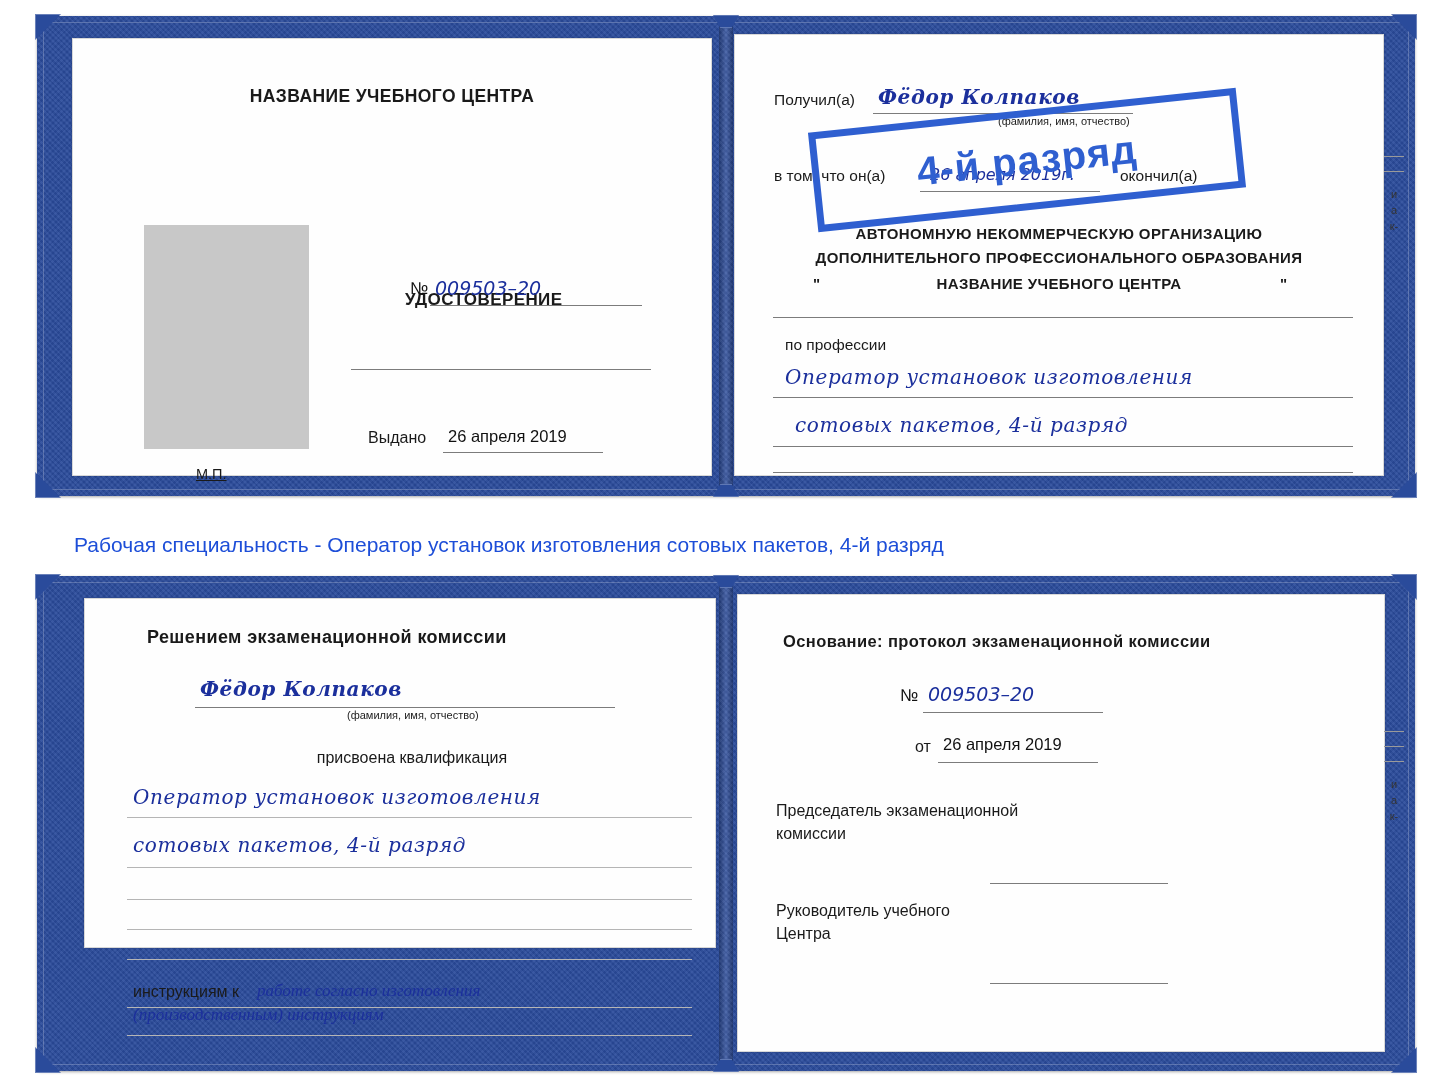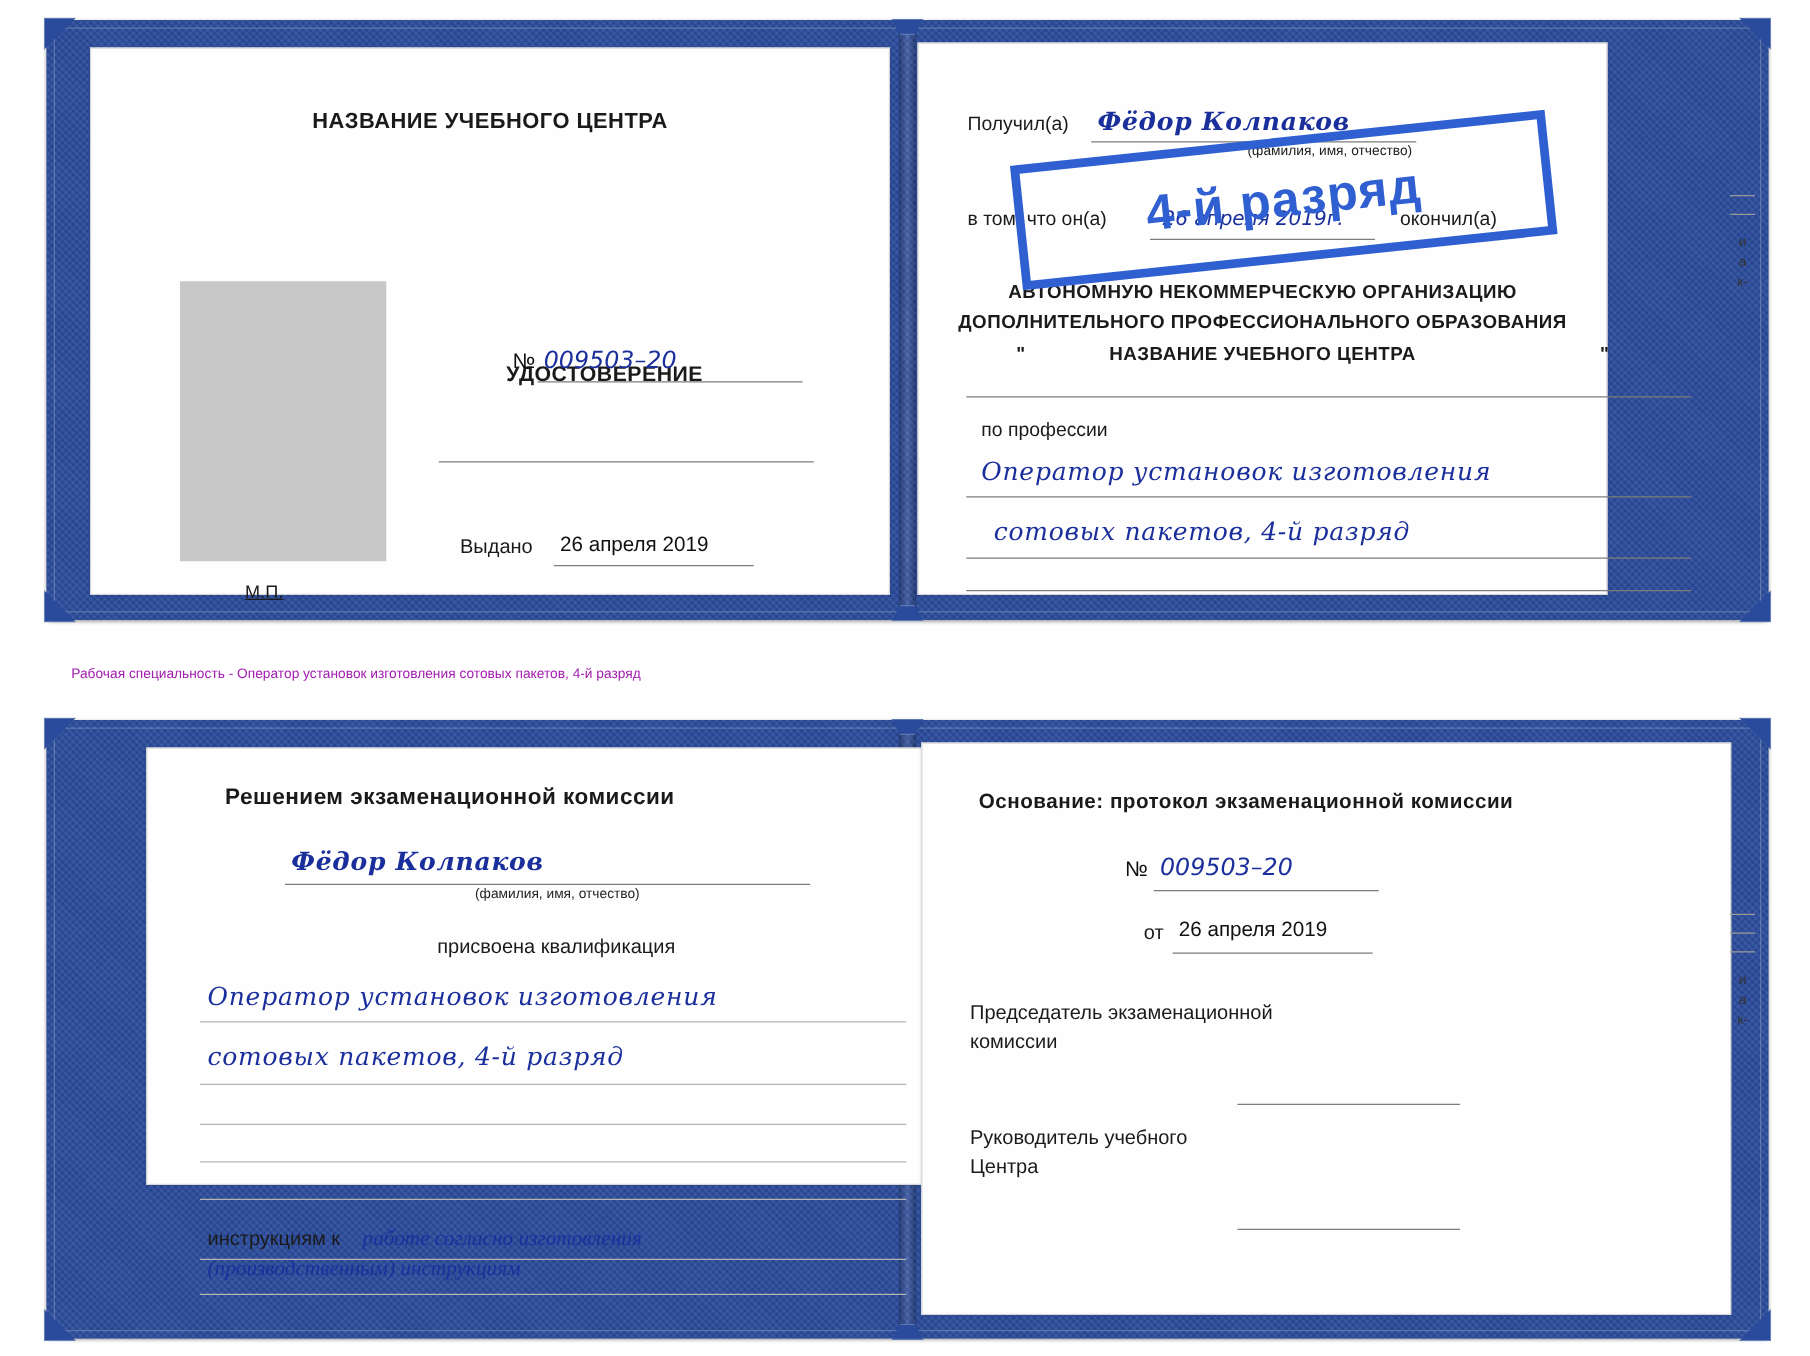--- a/index.html
+++ b/index.html
@@ -71,23 +71,23 @@
 
   
   .leaf {
     position: absolute;
     background: #fefefe;
     border: 1px solid #d8d8d8;
     box-shadow: 0 0 2px rgba(0,0,0,0.18);
   }
   
   .book.top .leaf.left  { left: 35px;  top: 22px; width: 640px;  height: 438px; }
-  .book.top .leaf.right { left: 697px; top: 18px; width: 552px;  height: 442px; }
-  
-  .book.bottom .leaf.left  { left: 47px;  top: 22px; width: 632px; height: 350px; margin-left: 33px; }
+  .book.top .leaf.right { left: 697px; top: 18px; width: 650px;  height: 442px; }
+  
+  .book.bottom .leaf.left  { left: 47px;  top: 22px; width: 632px; height: 350px; }
   .book.bottom .leaf.right { left: 700px; top: 18px; width: 648px; height: 458px; }
 
   
   .edge-lines {
     position: absolute;
     right: 6px;
     width: 30px;
     font-family: "Liberation Sans", sans-serif;
     font-size: 11px;
     color: #333;
@@ -137,24 +137,24 @@
     display: flex;
     align-items: center;
     justify-content: center;
     transform: rotate(-6deg);
     background: transparent;
     white-space: nowrap;
   }
 
   .caption {
     position: absolute;
-    left: 57px;
+    left: 74px;
     top: 533px;
-    font-size: 11px;
-    color: #a21caf;
+    font-size: 21px;
+    color: #1d4ed8;
   }
 
   .center { text-align: center; }
   .nowrap { white-space: nowrap; }
   .tiny { font-size: 11px; color: #222; }
 </style>
 </head>
 <body>
 
 <div class="page">

